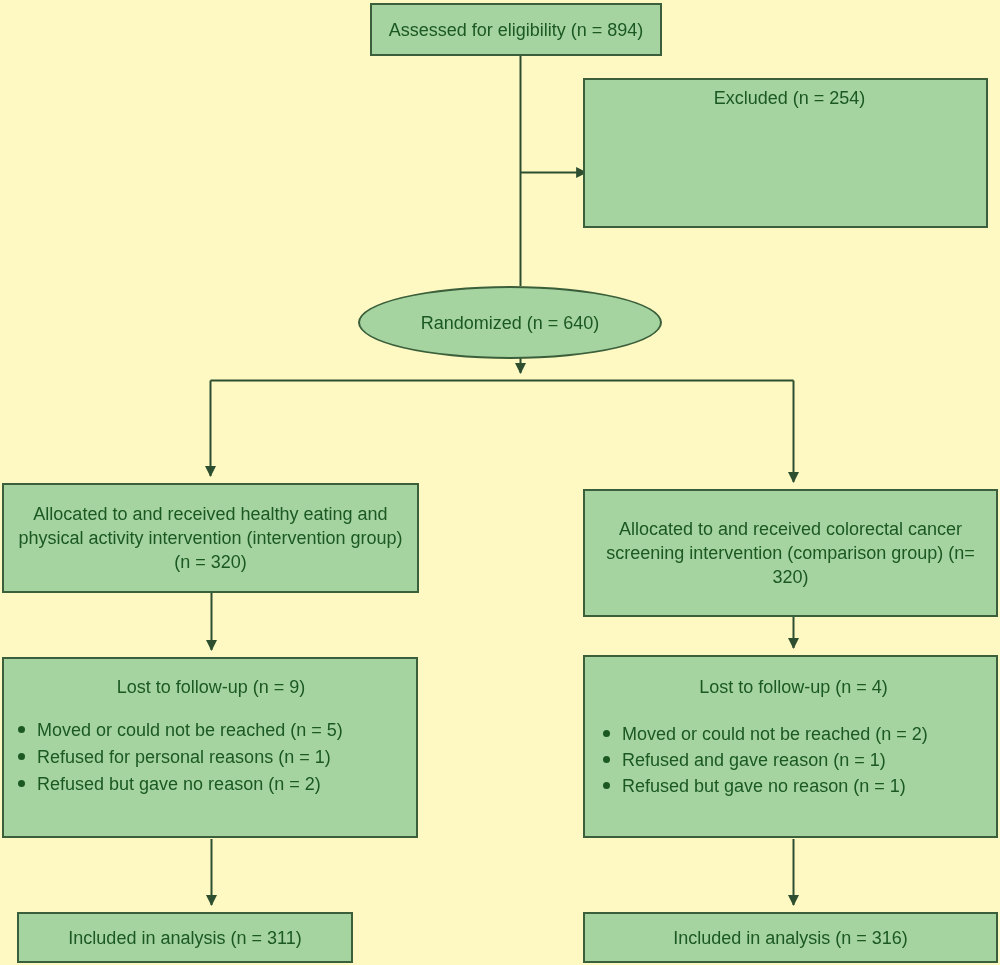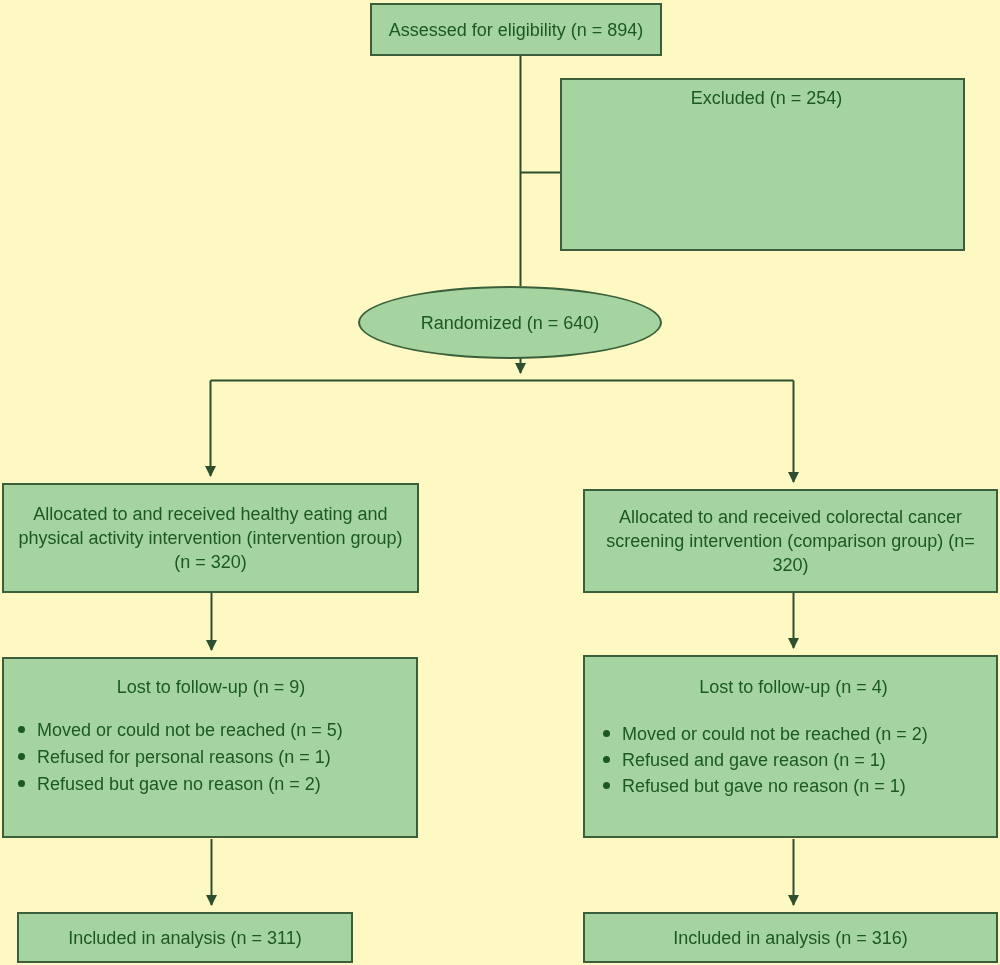--- a/index.html
+++ b/index.html
@@ -57,26 +57,26 @@
     position: absolute;
     left: 2px;
     top: 9px;
     width: 7px;
     height: 7px;
     border-radius: 50%;
     background: var(--text);
   }
   
   .n-assessed   { left: 370px; top: 3px;   width: 292px; height: 53px; }
-  .n-excluded   { left: 560px; top: 78px;  width: 405px; height: 173px; padding: 5px 14px 0 22px; }
+  .n-excluded   { left: 583px; top: 78px;  width: 405px; height: 150px; padding: 5px 14px 0 22px; }
   .n-excluded ul.bullets { margin-top: 1px; }
   .n-excluded ul.bullets li { line-height: 25.5px; }
   .n-randomized { left: 358px; top: 286px; width: 304px; height: 73px; }
   .n-alloc-int  { left: 2px;   top: 483px; width: 417px; height: 110px; }
-  .n-alloc-comp { left: 583px; top: 489px; width: 415px; height: 104px; }
+  .n-alloc-comp { left: 583px; top: 489px; width: 415px; height: 128px; }
   .n-lost-int   { left: 2px;   top: 657px; width: 416px; height: 181px; padding: 15px 10px 0 12px; }
   .n-lost-int ul.bullets { margin-top: 17px; }
   .n-lost-int ul.bullets li { line-height: 27px; }
   .n-lost-comp  { left: 583px; top: 655px; width: 415px; height: 183px; padding: 17px 10px 0 16px; }
   .n-lost-comp ul.bullets { margin-top: 21px; }
   .n-lost-comp ul.bullets li { line-height: 26px; }
   .n-anal-int   { left: 17px;   top: 912px; width: 336px; height: 51px; }
   .n-anal-comp  { left: 583px; top: 912px; width: 415px; height: 51px; }
 </style>
 </head>

